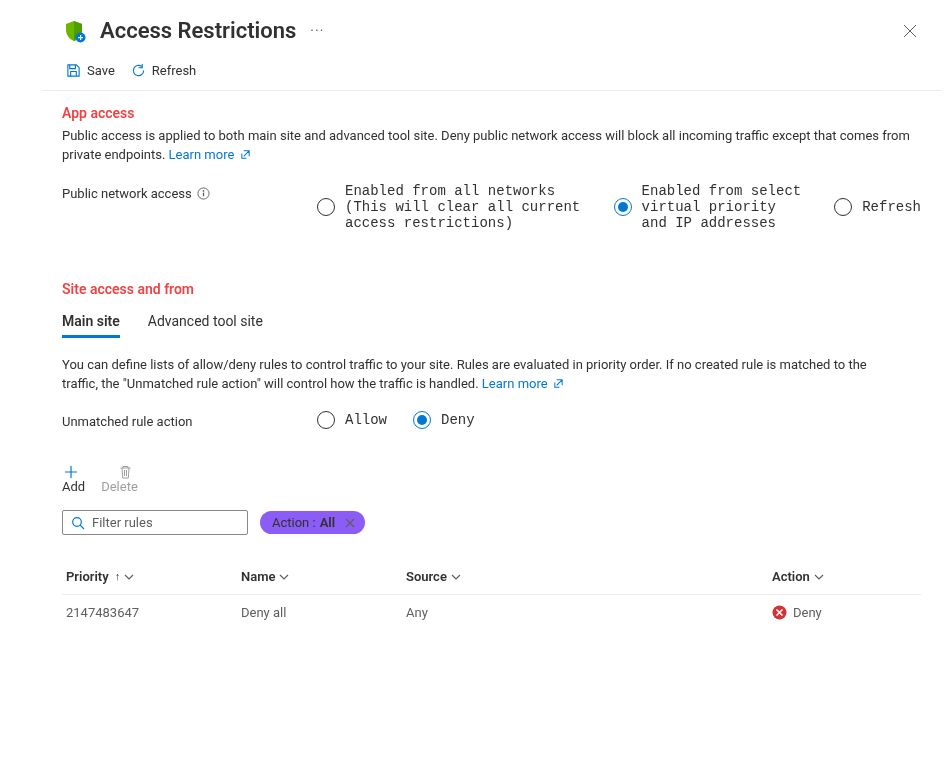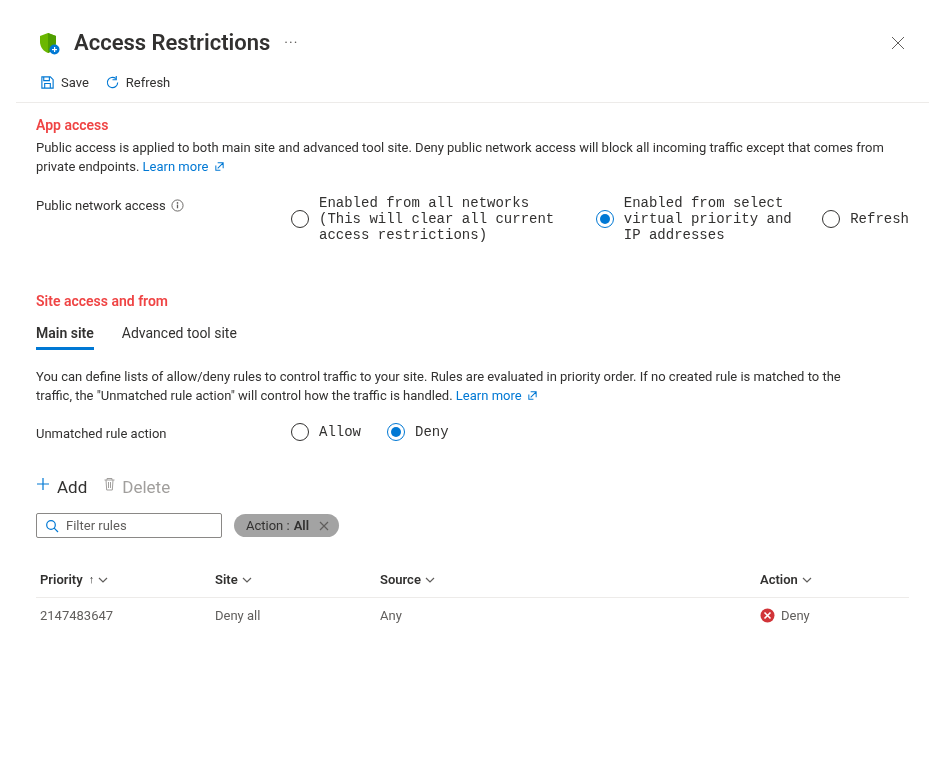--- a/index.html
+++ b/index.html
@@ -5,21 +5,21 @@
     * { box-sizing: border-box; margin: 0; padding: 0; }
     body {
       font-family: "Segoe UI", -apple-system, BlinkMacSystemFont, Roboto, sans-serif;
       font-size: 13px;
       color: #323130;
       background: #fff;
       width: 945px;
       height: 775px;
       overflow: hidden;
     }
-    .panel { padding: 16px; }
+    .panel { padding: 4px; margin-left: 38px; }
     .header {
       display: flex;
       align-items: center;
       padding: 14px 20px 10px 20px;
     }
     .header-icon {
       width: 24px;
       height: 24px;
       margin-right: 14px;
       flex-shrink: 0;
@@ -171,27 +171,28 @@
       max-width: 820px;
     }
     .action-bar {
       display: flex;
       align-items: center;
       gap: 16px;
       margin-top: 34px;
     }
     .add-btn, .delete-btn {
       display: flex;
-      align-items: flex-start;
+      align-items: flex-end;
       background: none;
       border: none;
       cursor: pointer;
-      font-size: 17px;
+      font-size: 13px;
       font-family: inherit;
       padding: 2px 0;
+      flex-direction: column;
     }
     .add-btn { color: #323130; }
     .add-btn .icon { color: #0078d4; margin-right: 7px; display: inline-flex; }
     .delete-btn { color: #a19f9d; }
     .delete-btn .icon { margin-right: 6px; display: inline-flex; }
     .filter-row {
       display: flex;
       align-items: center;
       gap: 12px;
       margin-top: 14px;
@@ -214,21 +215,21 @@
       outline: none;
       font-size: 13px;
       width: 100%;
       font-family: inherit;
       color: #323130;
     }
     .filter-input::placeholder { color: #605e5c; }
     .filter-pill {
       display: flex;
       align-items: center;
-      background: #a3a3a3;
+      background: #8b5cf6;
       border-radius: 14px;
       padding: 4px 10px 4px 12px;
       font-size: 13px;
       color: #323130;
       cursor: pointer;
     }
     .filter-pill .pill-label { margin-right: 4px; }
     .filter-pill .pill-value { font-weight: 600; }
     .filter-pill .pill-x {
       margin-left: 10px;
@@ -436,21 +437,21 @@
         <div class="th col-priority">
           <span>Priority</span>
           <span class="sort-arrow">↑</span>
           <span class="chev-icon">
             <svg width="10" height="10" viewBox="0 0 10 10">
                 <path d="M1 3 L5 7 L9 3" fill="none" stroke="#605e5c" stroke-width="1.2"></path>
               </svg>
           </span>
         </div>
         <div class="th col-name">
-          <span>Site</span>
+          <span>Name</span>
           <span class="chev-icon">
             <svg width="10" height="10" viewBox="0 0 10 10">
                 <path d="M1 3 L5 7 L9 3" fill="none" stroke="#605e5c" stroke-width="1.2"></path>
               </svg>
           </span>
         </div>
         <div class="th col-source">
           <span>Source</span>
           <span class="chev-icon">
             <svg width="10" height="10" viewBox="0 0 10 10">

